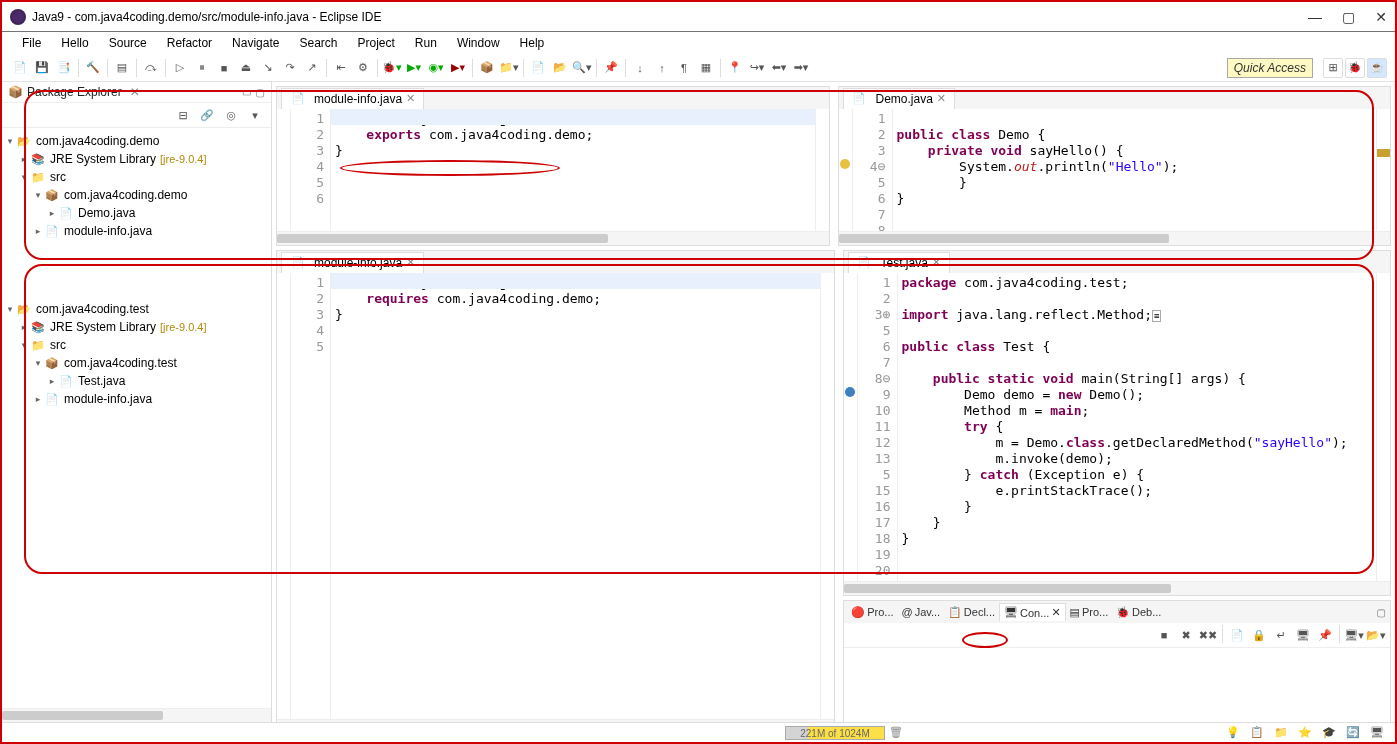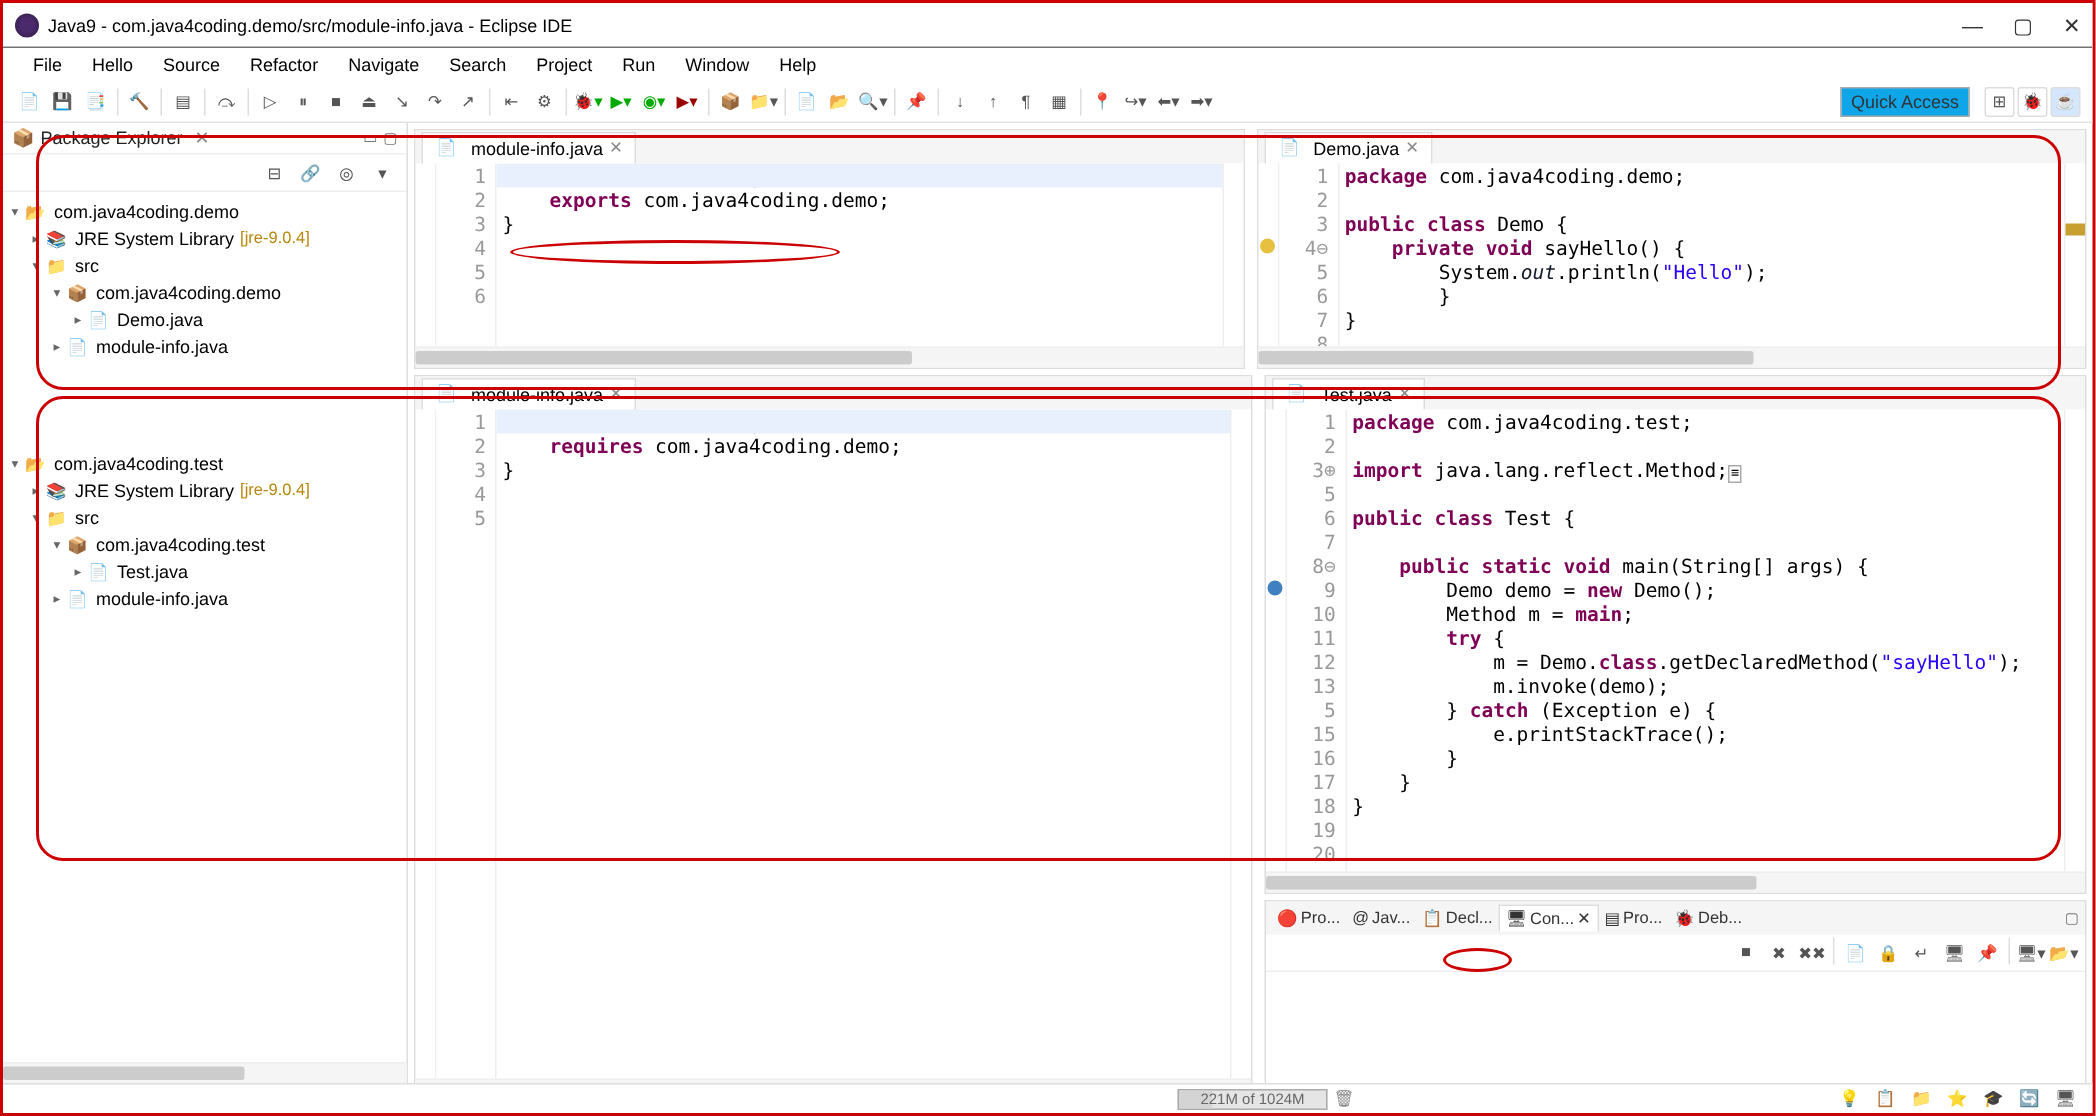--- a/index.html
+++ b/index.html
@@ -7,21 +7,21 @@
 .titlebar { height: 30px; display: flex; align-items: center; padding: 0 8px; background: #fff; border-bottom: 1px solid #737373; }
 .titlebar .icon { width: 16px; height: 16px; background: radial-gradient(circle,#4a2a6b 40%,#2a1a3b 100%); border-radius: 50%; margin-right: 6px; }
 .titlebar .title { flex: 1; font-size: 12px; color: #000; }
 .winbtns { display: flex; gap: 20px; font-size: 14px; color: #333; }
 .winbtns span { cursor: pointer; }
 .menubar { height: 22px; display: flex; align-items: center; padding: 0 12px; gap: 4px; background: #fff; }
 .menubar span { padding: 2px 8px; cursor: pointer; color: #000; }
 .toolbar { height: 28px; display: flex; align-items: center; padding: 0 8px; gap: 2px; background: #fff; border-bottom: 1px solid #e3e3e3; }
 .tbtn { width: 20px; height: 20px; display: inline-flex; align-items: center; justify-content: center; cursor: pointer; font-size: 11px; color: #555; border-radius: 2px; }
 .tsep { width: 1px; height: 18px; background: #ddd; margin: 0 2px; }
-.quickaccess { margin-left: auto; border: 1px solid #aaa; padding: 2px 6px; font-size: 12px; color: #333; background: #0ea5e9; margin-right: 8px; }
+.quickaccess { margin-left: auto; border: 1px solid #aaa; padding: 2px 6px; font-size: 12px; color: #333; background: #fef9c3; margin-right: 8px; font-style: italic; }
 .persp { display: flex; gap: 2px; }
 .persp .tbtn { border: 1px solid #ddd; }
 
 .workspace { display: flex; height: calc(100% - 100px); }
 .explorer { width: 270px; border-right: 1px solid #ddd; display: flex; flex-direction: column; background: #fff; }
 .view-title { display: flex; align-items: center; padding: 3px 6px; border-bottom: 1px solid #eee; font-size: 12px; color: #222; gap: 4px; }
 .view-title .x { margin-left: 4px; color: #888; cursor: pointer; }
 .view-title .mini { margin-left: auto; display: flex; gap: 4px; font-size: 10px; color: #777; }
 .view-toolbar { display: flex; justify-content: flex-end; padding: 2px 6px; gap: 4px; border-bottom: 1px solid #eee; }
 .tree { flex: 1; overflow: auto; padding: 4px 2px; }
@@ -47,36 +47,36 @@
 .code-area { flex: 1; display: flex; font-family: Consolas, monospace; font-size: 13px; overflow: hidden; position: relative; }
 .gutter { width: 40px; background: #fff; color: #999; text-align: right; padding: 2px 6px 2px 0; border-right: 1px solid #eee; user-select: none; }
 .gutter div { height: 16px; line-height: 16px; }
 .ruler { width: 14px; background: #fff; border-right: 1px solid #eee; }
 .ruler .mark { width: 10px; height: 10px; margin: 3px auto; border-radius: 50%; }
 .code { flex: 1; padding: 2px 4px; position: relative; }
 .code div { height: 16px; line-height: 16px; white-space: pre; }
 .hl { background: #e8f0fe; position: absolute; left: 0; right: 0; height: 16px; z-index: 0; }
 .kw { color: #7f0055; font-weight: bold; }
 .str { color: #2a00ff; }
-.fld { color: #0f172a; font-style: italic; }
+.fld { color: #b91c1c; font-style: italic; }
 .ovbar { width: 14px; background: #fff; border-left: 1px solid #eee; }
 .hscroll { height: 14px; background: #f5f5f5; border-top: 1px solid #eee; position: relative; }
 .hscroll .thumb { position: absolute; left: 0; width: 60%; top: 2px; bottom: 2px; background: #ccc; border-radius: 2px; }
 
 .bottom-views { display: flex; height: 130px; margin: 4px; border: 1px solid #ddd; }
 .bottom-views .tabs { display: flex; align-items: center; background: #f5f5f5; padding: 0 4px; height: 22px; flex-wrap: nowrap; overflow: hidden; }
 .bottom-views .minitab { padding: 2px 4px; font-size: 11px; color: #333; display: flex; align-items: center; gap: 2px; cursor: pointer; white-space: nowrap; }
 .bottom-views .minitab.active { background: #fff; border: 1px solid #ddd; border-bottom: none; }
 .console { flex: 1; padding: 2px 4px; font-family: Consolas, monospace; font-size: 12px; overflow: hidden; position: relative; }
 .console .hdr { color: #888; font-size: 11px; }
 .console-tb { display: flex; justify-content: flex-end; padding: 2px 4px; gap: 2px; border-bottom: 1px solid #eee; }
 
 .statusbar { position: absolute; bottom: 0; left: 0; right: 0; height: 20px; display: flex; align-items: center; background: #fff; border-top: 1px solid #ddd; font-size: 11px; color: #666; }
 .statusbar .heap { margin-left: auto; margin-right: 20px; display: flex; align-items: center; gap: 4px; }
-.heapbar { width: 100px; height: 14px; border: 1px solid #aaa; position: relative; background: #e5e5e5; }
+.heapbar { width: 100px; height: 14px; border: 1px solid #aaa; position: relative; background: #fde047; }
 .heapbar .fill { position: absolute; left: 0; top: 0; bottom: 0; width: 22%; background: #d4d4d4; }
 .heapbar .txt { position: absolute; left: 0; right: 0; text-align: center; font-size: 10px; line-height: 14px; }
 .trash { width: 14px; height: 14px; color: #888; }
 .sicons { display: flex; gap: 4px; padding-right: 8px; }
 
 .red-box1 { position:absolute; left:22px; top:88px; width:1350px; height:170px; border:2px solid #c00; border-radius:18px; pointer-events:none; z-index:100; }
 .red-box2 { position:absolute; left:22px; top:262px; width:1350px; height:310px; border:2px solid #c00; border-radius:18px; pointer-events:none; z-index:100; }
 .red-oval1 { position:absolute; left:338px; top:158px; width:220px; height:16px; border:2px solid #c00; border-radius:50%; pointer-events:none; z-index:100; }
 .red-oval2 { position:absolute; left:960px; top:630px; width:46px; height:16px; border:2px solid #c00; border-radius:50%; pointer-events:none; z-index:100; }
 </style>
@@ -299,21 +299,20 @@
               <div>1</div>
               <div>2</div>
               <div>3</div>
               <div>4⊖</div>
               <div>5</div>
               <div>6</div>
               <div>7</div>
               <div>8</div>
             </div>
           <div class="code">
-            <div><span class="kw">package</span><span> com.java4coding.demo;</span></div>
             <div></div>
             <div><span class="kw">public class</span><span> Demo {</span></div>
             <div><span class="kw">    private void</span><span> sayHello() {</span></div>
             <div><span>        System.</span><span class="fld">out</span><span>.println(</span><span class="str">"Hello"</span><span>);</span></div>
             <div><span>        }</span></div>
             <div><span>}</span></div>
             <div></div>
           </div>
           <div class="ovbar">
               <div style="height:8px;background:#c8a030;margin-top:40px"></div>

